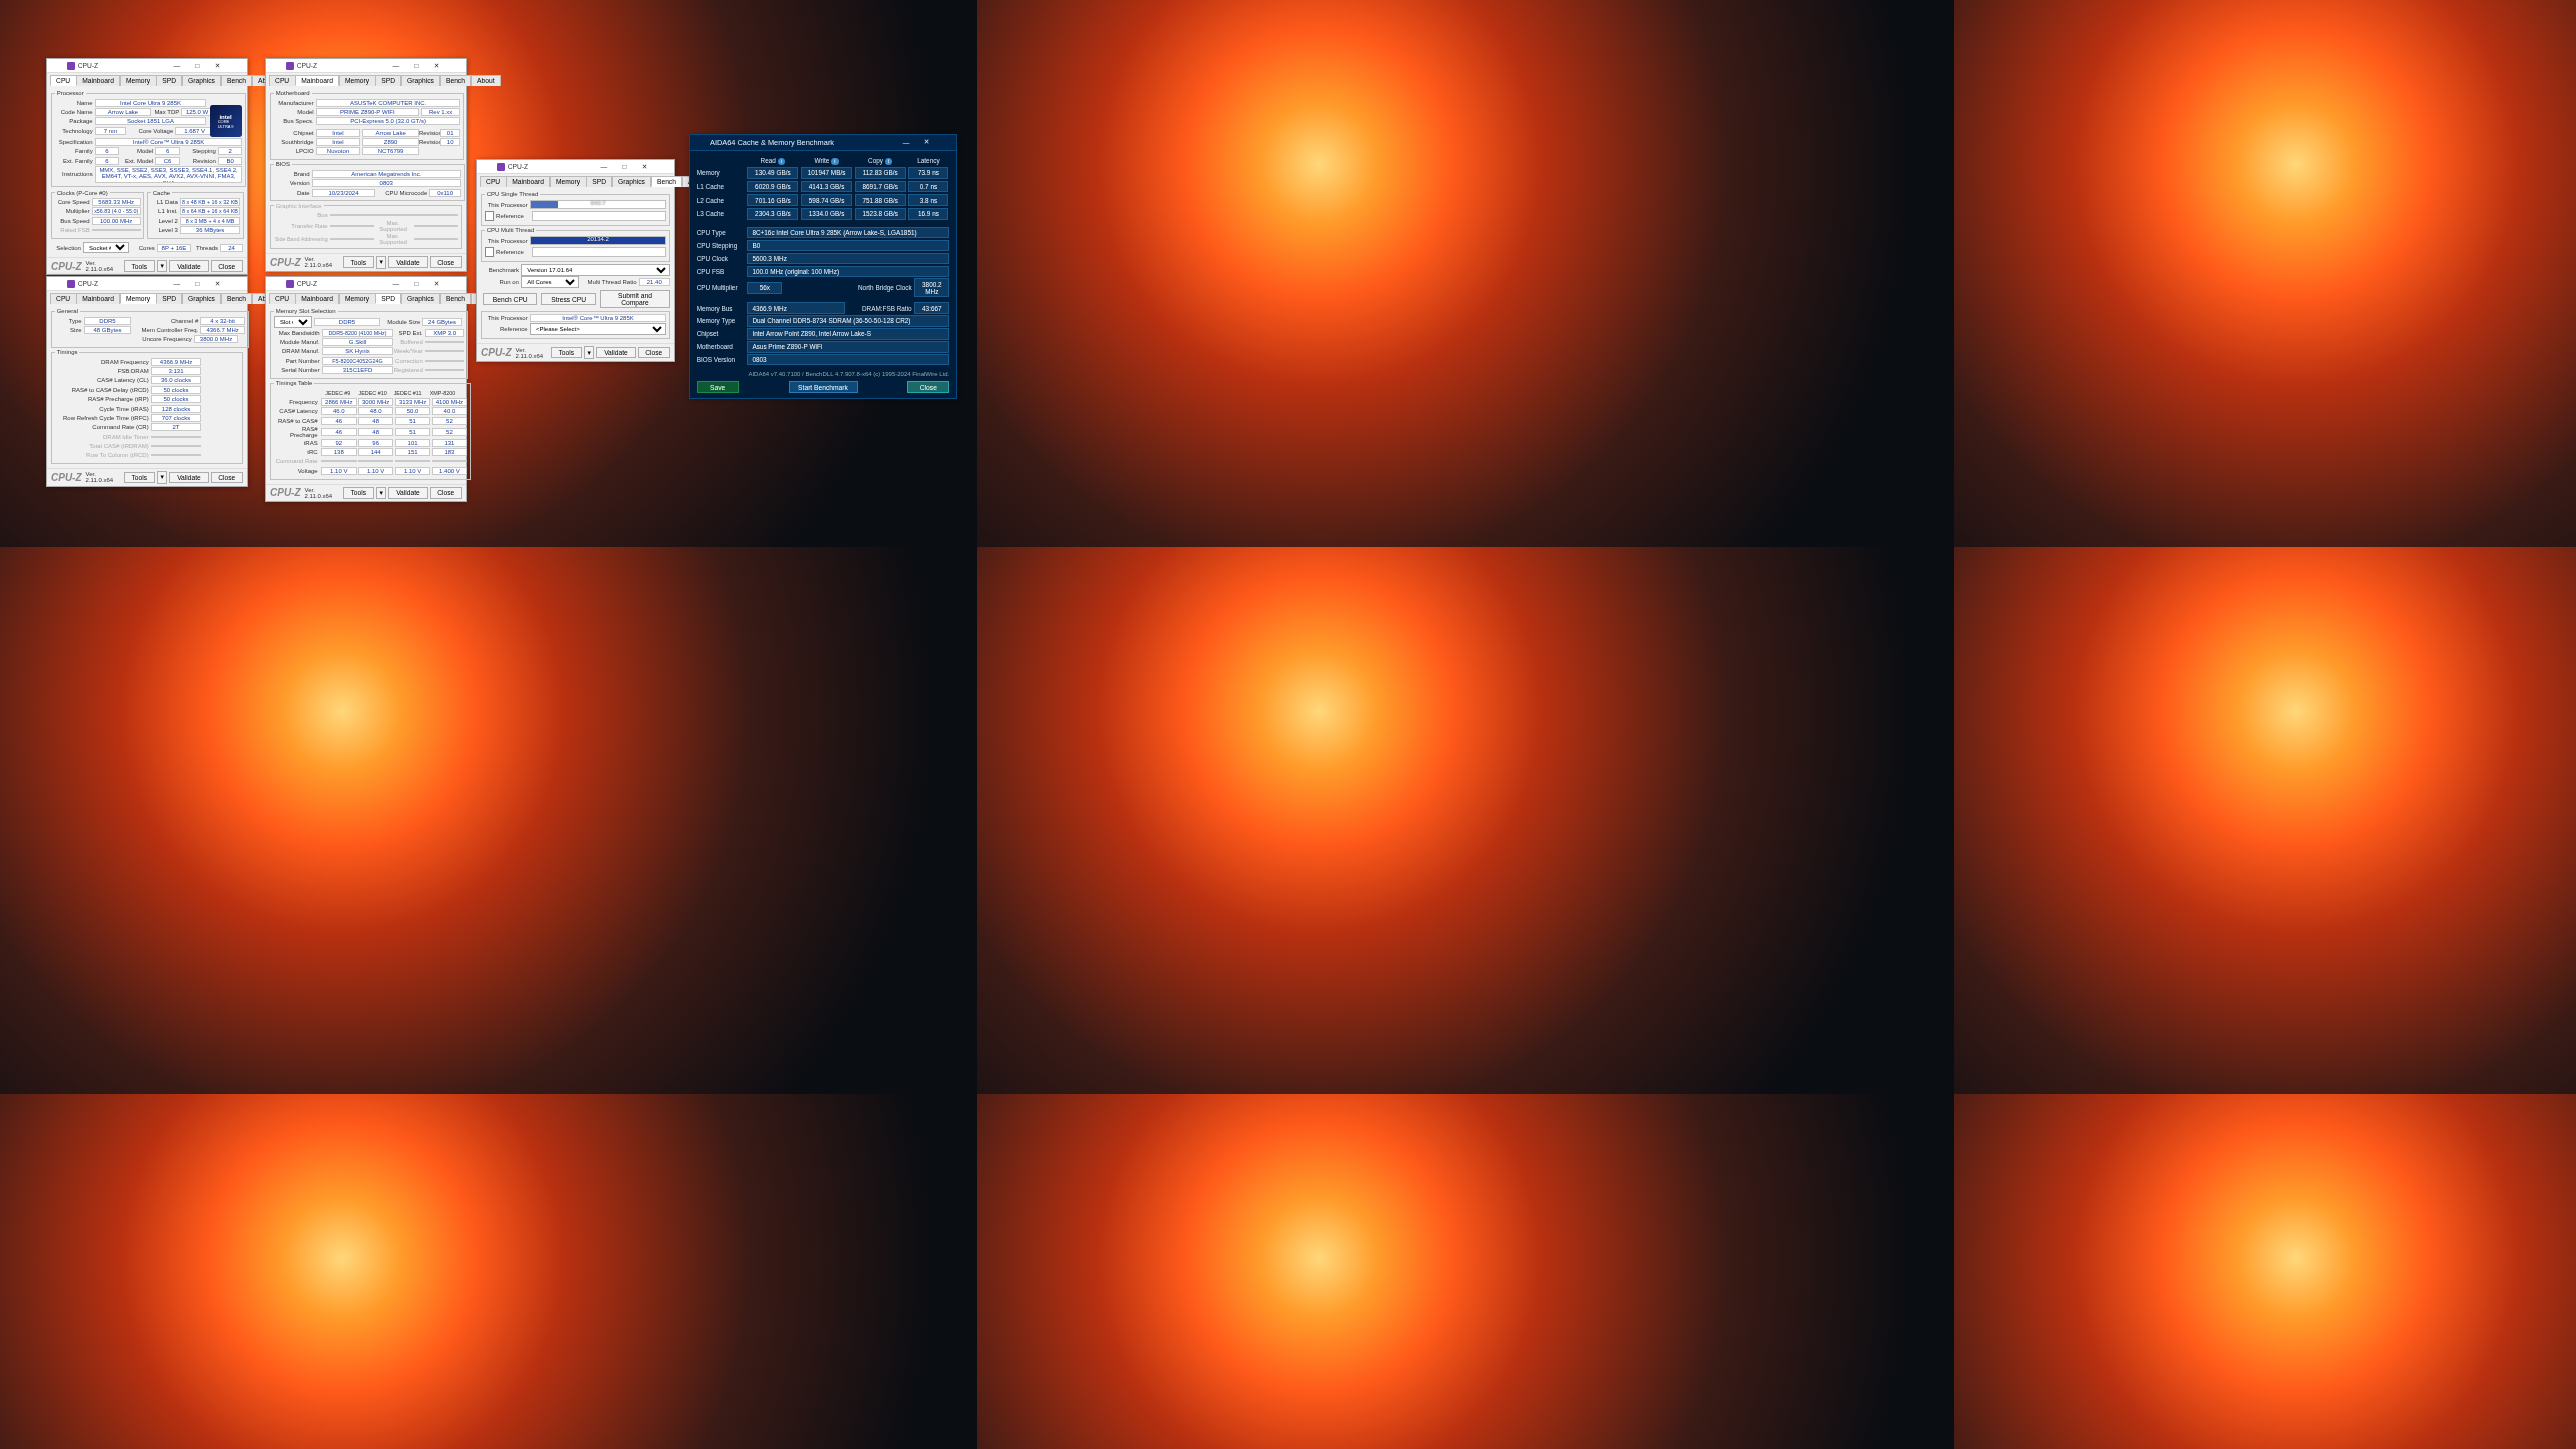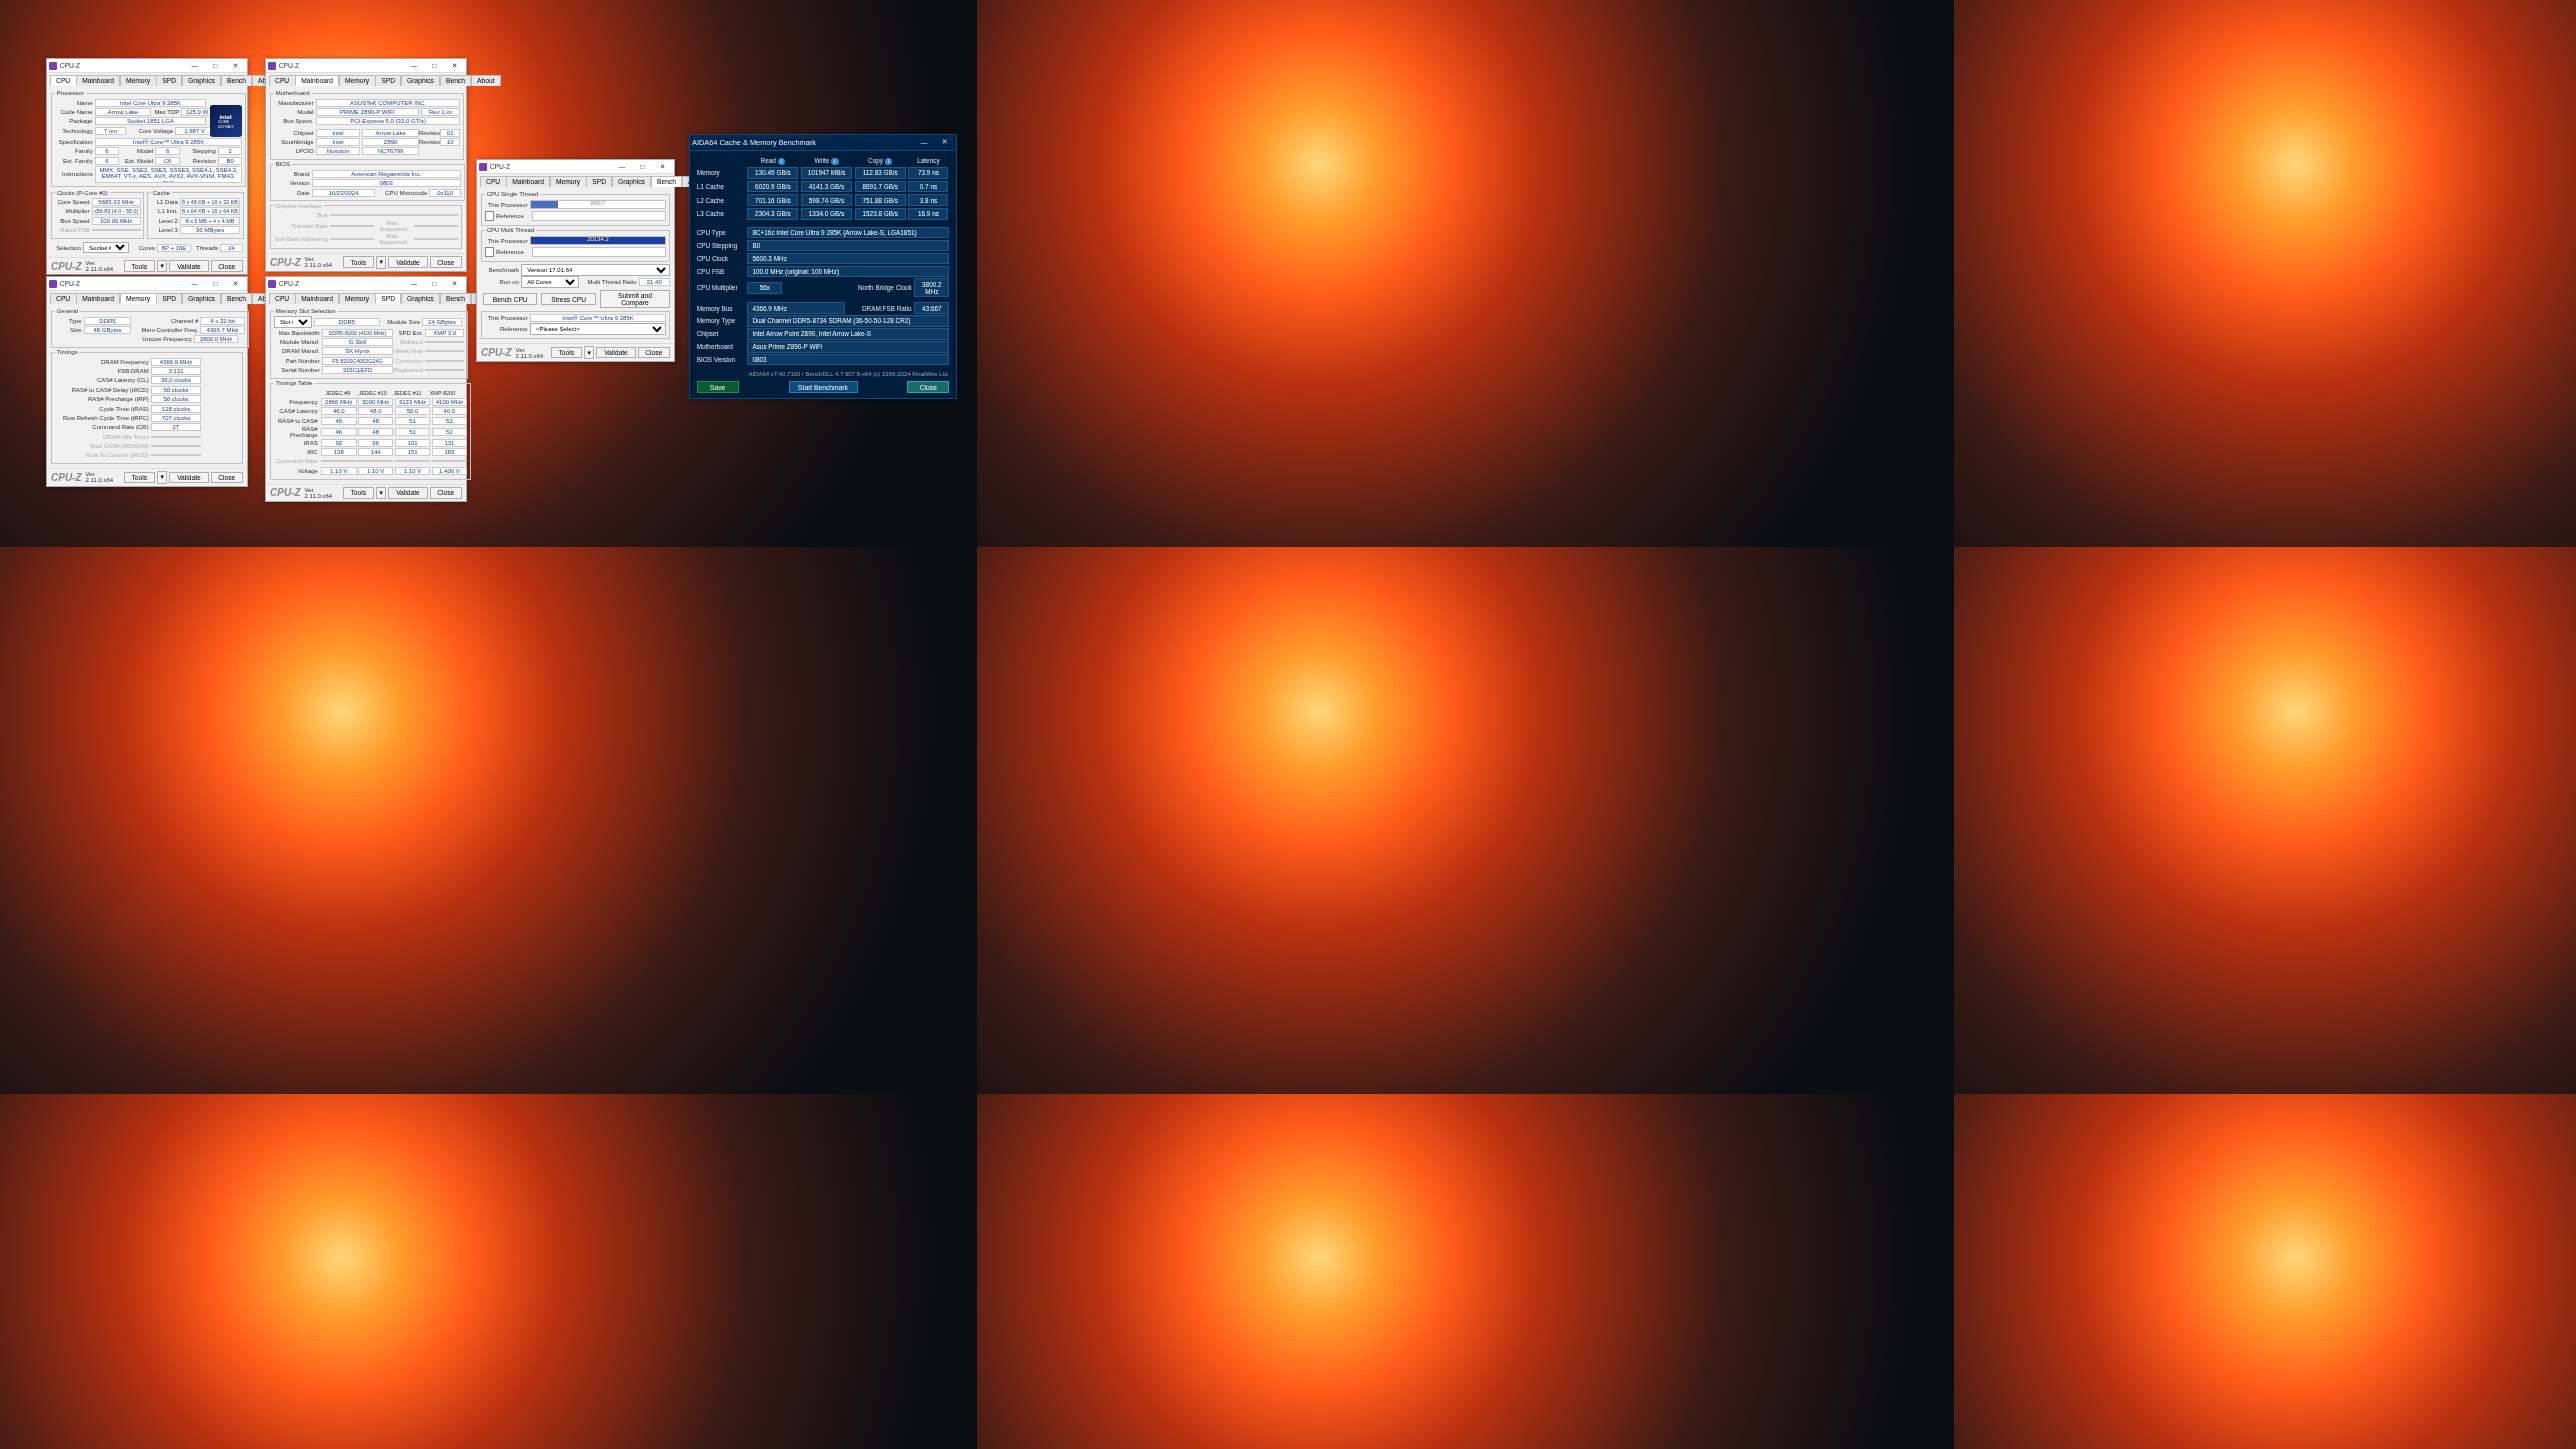--- a/index.html
+++ b/index.html
@@ -1,19 +1,19 @@
 <!DOCTYPE html>
 <html><head>
 <meta charset="utf-8">
 <style>
   html,body{margin:0;padding:0;width:977px;height:547px;overflow:hidden;font-family:'Segoe UI',Tahoma,sans-serif;font-size:6.7px;}
   body{background:radial-gradient(circle at 35% 30%,#ffd77a 0%,#ff9b2a 8%,#ff5a1a 18%,#b83010 30%,#3a1a15 55%,#0a0d12 80%);}
   .desk{position:absolute;inset:0;}
   .win{position:absolute;background:#f0f0f0;border:0.7px solid #aaa;box-shadow:1.3px 1.3px 5.4px rgba(0,0,0,.4);}
-  .titlebar{height:13.4px;background:#fff;display:flex;align-items:center;padding:0 2px;border-bottom:0.7px solid #ddd;}
+  .titlebar{height:13.4px;background:#fff;display:flex;align-items:center;padding:0 20px;border-bottom:0.7px solid #ddd;}
   .titlebar .ico{width:8px;height:8px;background:#7a3fb5;border-radius:1.3px;margin-right:2.7px;}
   .titlebar .ttl{flex:1;font-size:6.7px;color:#333;}
   .wctl{display:flex;gap:1.3px;}
   .wbtn{width:19px;height:10.7px;display:flex;align-items:center;justify-content:center;font-size:6.7px;color:#333;}
   .tabs{display:flex;padding:1.3px 2.7px 0 2.7px;background:#f0f0f0;}
   .tab{padding:1.3px 5.4px;font-size:6.7px;border:0.7px solid #bbb;border-bottom:none;background:#e8e8e8;margin-right:-0.7px;cursor:pointer;}
   .tab.active{background:#fff;border-bottom:0.7px solid #fff;position:relative;z-index:1;}
   .body{padding:2.7px 4px;background:#f0f0f0;}
   fieldset{border:0.7px solid #c0c0c0;margin:1.3px 0;padding:1.3px 2.7px 2.7px 2.7px;}
   legend{font-size:6px;padding:0 2px;color:#333;}

